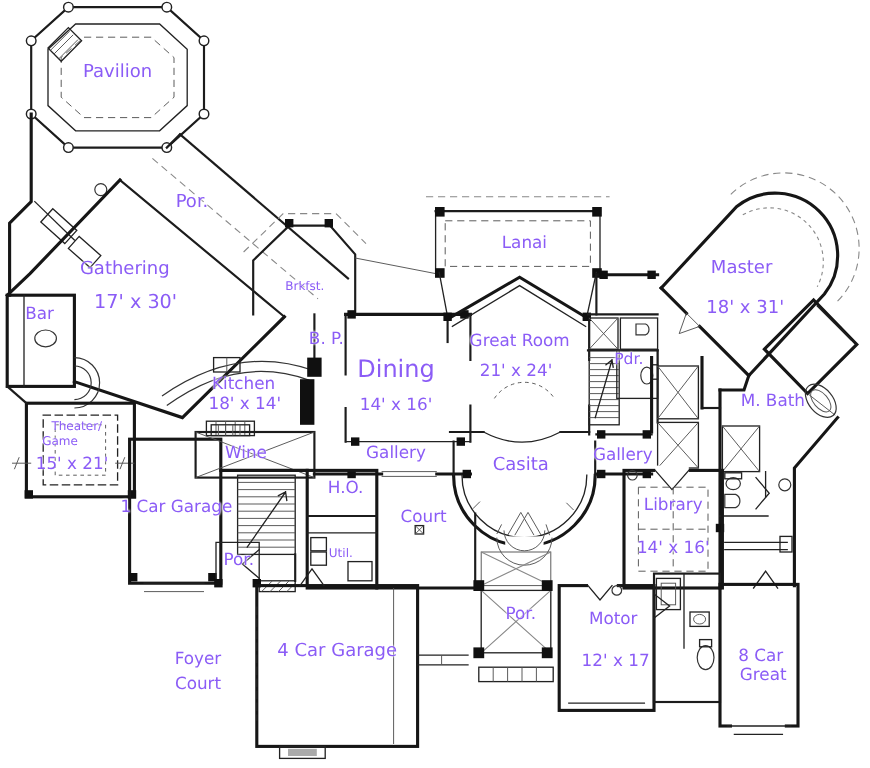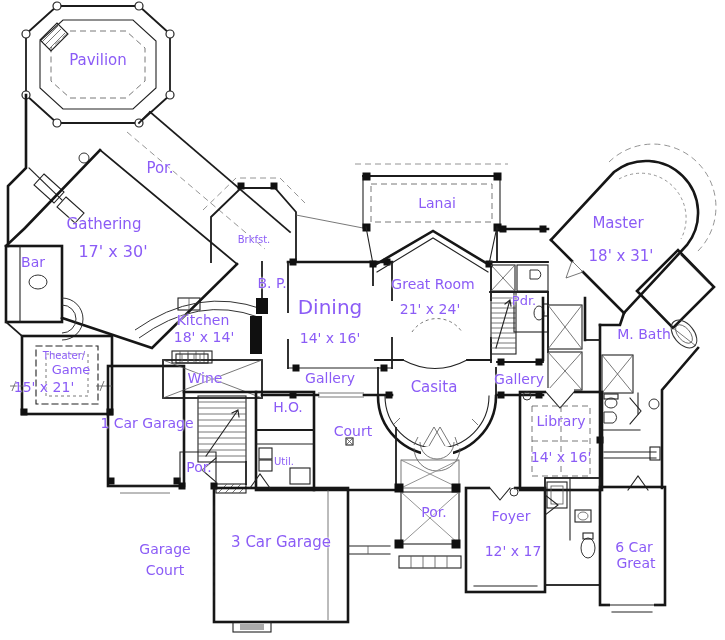--- a/index.html
+++ b/index.html
@@ -299,31 +299,31 @@
   <div class="lbl" style="left:430px;top:309px;font-size:14px">21' x 24'</div>
   <div class="lbl" style="left:524px;top:300px;font-size:13px">Pdr.</div>
   <div class="lbl" style="left:618px;top:223px;font-size:15px">Master</div>
   <div class="lbl" style="left:621px;top:256px;font-size:15px">18' x 31'</div>
   <div class="lbl" style="left:644px;top:334px;font-size:14px">M. Bath</div>
   <div class="lbl" style="left:205px;top:378px;font-size:14px">Wine</div>
   <div class="lbl" style="left:330px;top:378px;font-size:14px">Gallery</div>
   <div class="lbl" style="left:434px;top:387px;font-size:15px">Casita</div>
   <div class="lbl" style="left:519px;top:379px;font-size:14px">Gallery</div>
   <div class="lbl" style="left:64px;top:356px;font-size:10px">Theater/</div>
-  <div class="lbl" style="left:71px;top:369px;font-size:13px">Game</div>
-  <div class="lbl" style="left:44px;top:387px;font-size:14px">15' x 21'</div>
+  <div class="lbl" style="left:50px;top:369px;font-size:10px">Game</div>
+  <div class="lbl" style="left:60px;top:387px;font-size:14px">15' x 21'</div>
   <div class="lbl" style="left:147px;top:423px;font-size:14px">1 Car Garage</div>
   <div class="lbl" style="left:288px;top:407px;font-size:14px">H.O.</div>
   <div class="lbl" style="left:353px;top:431px;font-size:14px">Court</div>
   <div class="lbl" style="left:561px;top:421px;font-size:14px">Library</div>
   <div class="lbl" style="left:561px;top:457px;font-size:14px">14' x 16'</div>
   <div class="lbl" style="left:199px;top:467px;font-size:14px">Por.</div>
   <div class="lbl" style="left:284px;top:462px;font-size:10px">Util.</div>
-  <div class="lbl" style="left:165px;top:549px;font-size:14px">Garage</div>
+  <div class="lbl" style="left:165px;top:549px;font-size:14px">Foyer</div>
   <div class="lbl" style="left:165px;top:570px;font-size:14px">Court</div>
-  <div class="lbl" style="left:281px;top:542px;font-size:15px">3 Car Garage</div>
+  <div class="lbl" style="left:281px;top:542px;font-size:15px">4 Car Garage</div>
   <div class="lbl" style="left:434px;top:512px;font-size:14px">Por.</div>
-  <div class="lbl" style="left:511px;top:516px;font-size:14px">Foyer</div>
+  <div class="lbl" style="left:511px;top:516px;font-size:14px">Motor</div>
   <div class="lbl" style="left:513px;top:551px;font-size:14px">12' x 17</div>
-  <div class="lbl" style="left:634px;top:547px;font-size:14px">6 Car</div>
+  <div class="lbl" style="left:634px;top:547px;font-size:14px">8 Car</div>
   <div class="lbl" style="left:636px;top:563px;font-size:14px">Great</div>
 
 </div>
 
 </body></html>

